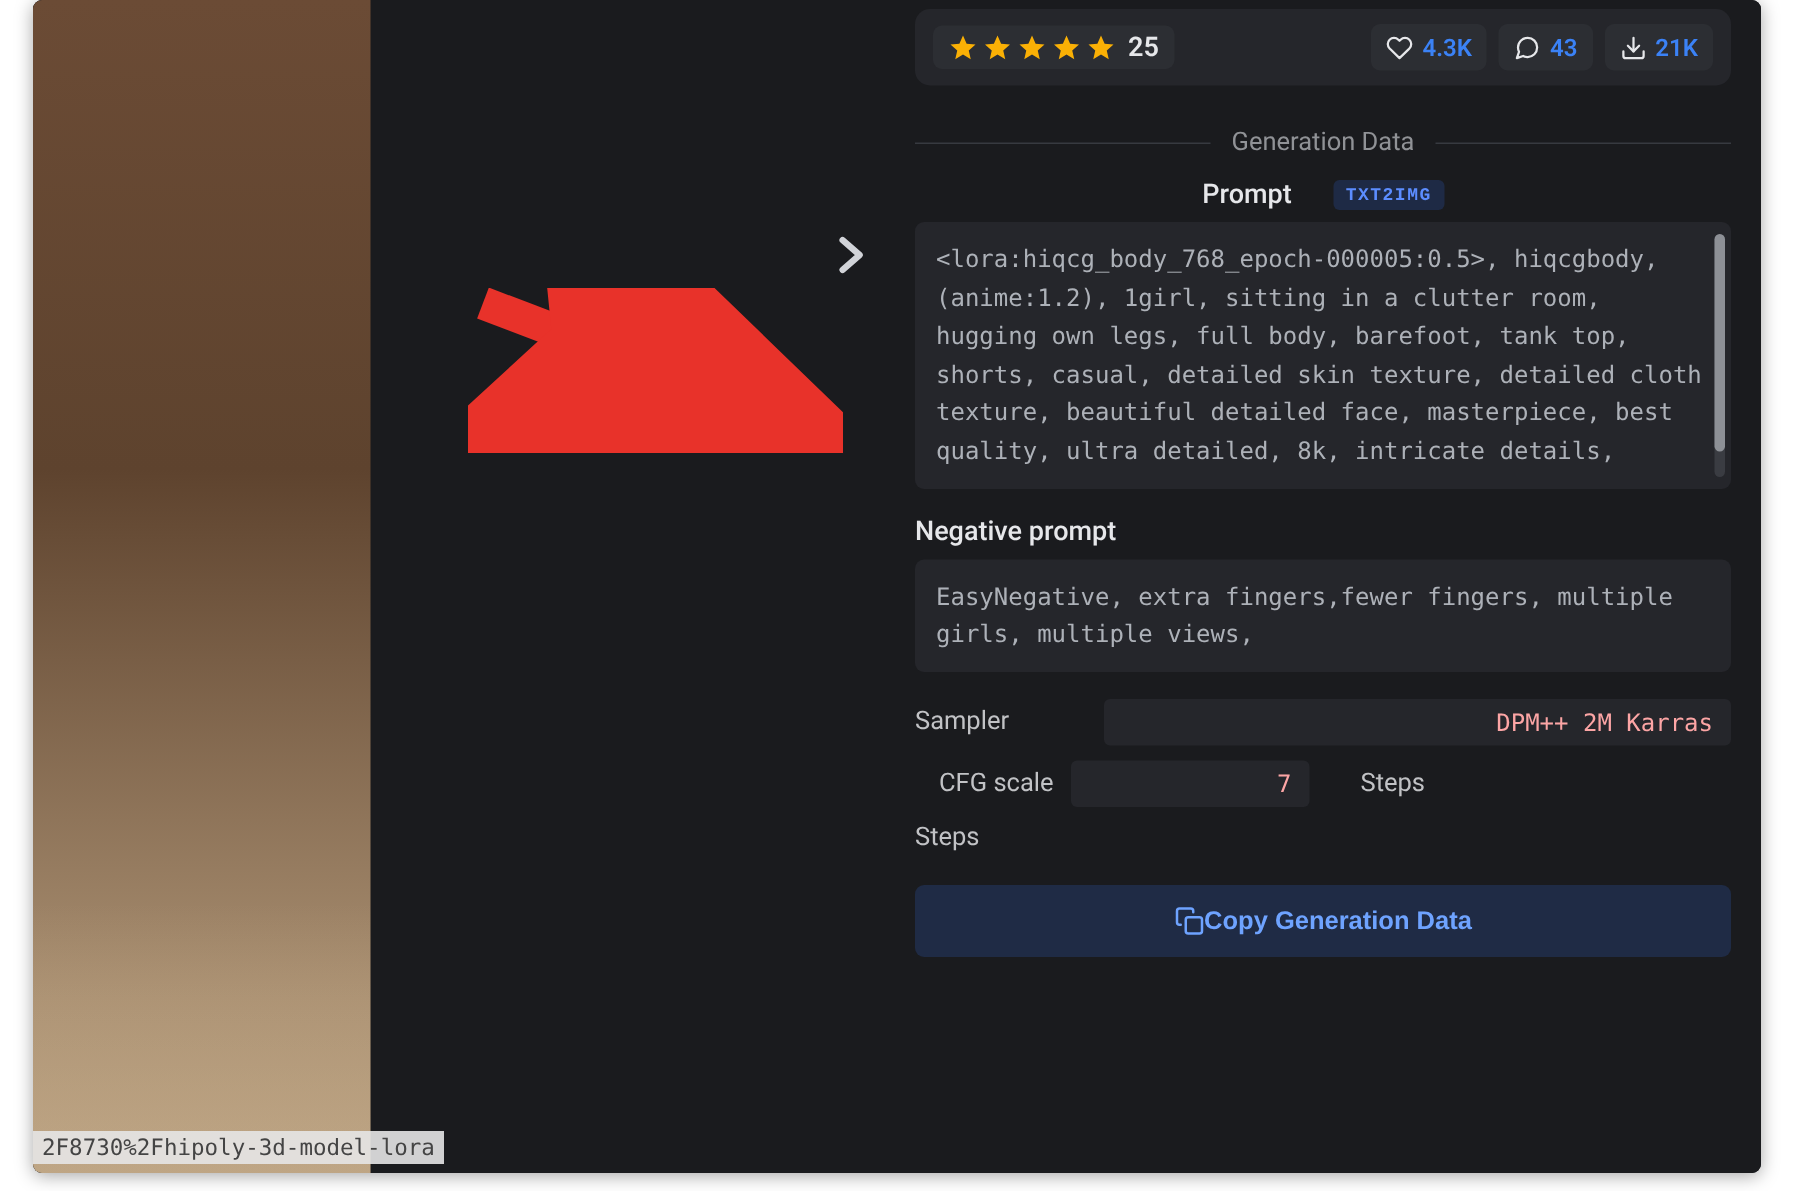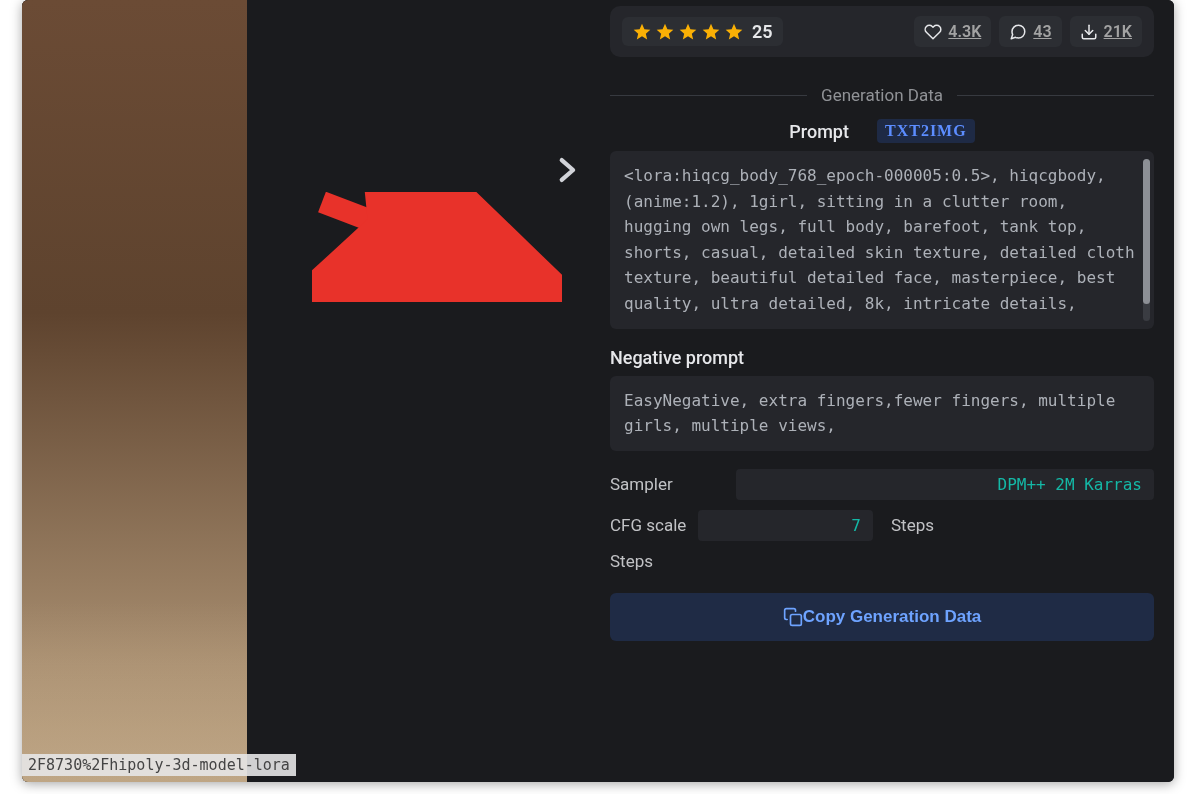--- a/index.html
+++ b/index.html
@@ -85,39 +85,38 @@
     display:flex; align-items:center; gap:8px;
     background:#2c2e33; border-radius:6px; padding:4px 10px;
   }
   .stars { display:flex; gap:3px; }
   .star { width:20px; height:20px; color:#fab005; }
   .rating-count { color:#e6e7ea; font-weight:600; font-size:18px; }
   .stat-badges { display:flex; gap:8px; }
   .badge {
     display:flex; align-items:center; gap:6px;
     background:#2c2e33; border-radius:6px; padding:6px 10px;
-    color:#a3a3a3; font-weight:600; font-size:16px;
+    color:#3b82f6; font-weight:600; font-size:16px;
     cursor:pointer;
-    text-decoration:underline;
   }
   .badge svg{ width:18px; height:18px; stroke:#e6e7ea; }
   .gen-divider {
     margin: 28px 0 14px;
     display:flex; align-items:center; color:#909296; font-size:17px;
     gap: 14px;
   }
   .gen-divider::before, .gen-divider::after{
     content:""; flex:1; height:1px; background:#373a40;
   }
   .section-label { display:flex; align-items:center; gap:28px; margin-bottom:8px;justify-content:center;}
   .section-label .title { color:#e6e7ea; font-size:18px; font-weight:500;}
   .tag {
     background:#1e2a45; color:#5c8dff; font-weight:700;
-    font-family: Liberation Serif, serif; letter-spacing:1px;
-    font-size:16px; padding:3px 8px; border-radius:4px;
+    font-family: Liberation Mono, monospace; letter-spacing:1px;
+    font-size:12px; padding:3px 8px; border-radius:4px;
   }
   .code-box-wrap{ position:relative; }
   .code-box {
     background:#25262b; border-radius:6px;
     padding:12px 18px 12px 14px;
     font-family: ui-monospace, Menlo, Consolas, monospace;
     font-size:16px; line-height:1.6;
     color:#adb1b8;
     white-space: pre-wrap;
     word-break: break-word;
@@ -137,26 +136,26 @@
     background:#25262b; border-radius:6px;
     padding:12px 14px;
     font-family: ui-monospace, Menlo, monospace;
     font-size:16px; line-height:1.6; color:#adb1b8;
   }
   .params { margin-top:18px; display:flex; flex-direction:column; gap:10px;}
   .param-row { display:flex; align-items:center; gap:16px;justify-content:center; }
   .param-label { color:#c1c2c5; font-size:17px; width:110px; flex-shrink:0;}
   .param-value {
     flex:1; background:#25262b; border-radius:4px; padding:6px 12px;
-    font-family: ui-monospace, Menlo, monospace; font-size:16px; color:#14b8a6;
+    font-family: ui-monospace, Menlo, monospace; font-size:16px; color:#fca5a5;
     text-align:right;
   }
   .half-row{ display:flex; gap:18px; }
   .half-row .col{ display:flex; align-items:center; gap:12px; flex:1;}
-  .half-row .param-label{ width:auto;}
+  .half-row .param-label{ width:auto;margin-left:16px;}
   .copy-btn{
     margin-top:22px; width:100%;
     background:#1f2b45; color:#6ea3ff; border:none;
     border-radius:6px; padding:14px;
     display:flex; align-items:center; justify-content:center; 
     font-size:17px; font-weight:600; cursor:pointer;
   }
   .copy-btn svg{ width:20px; height:20px; stroke:#6ea3ff;}
 </style>
 </head>

